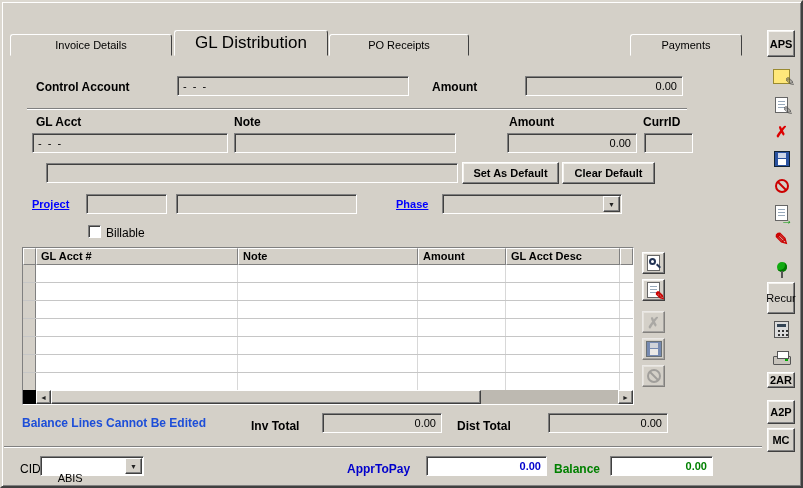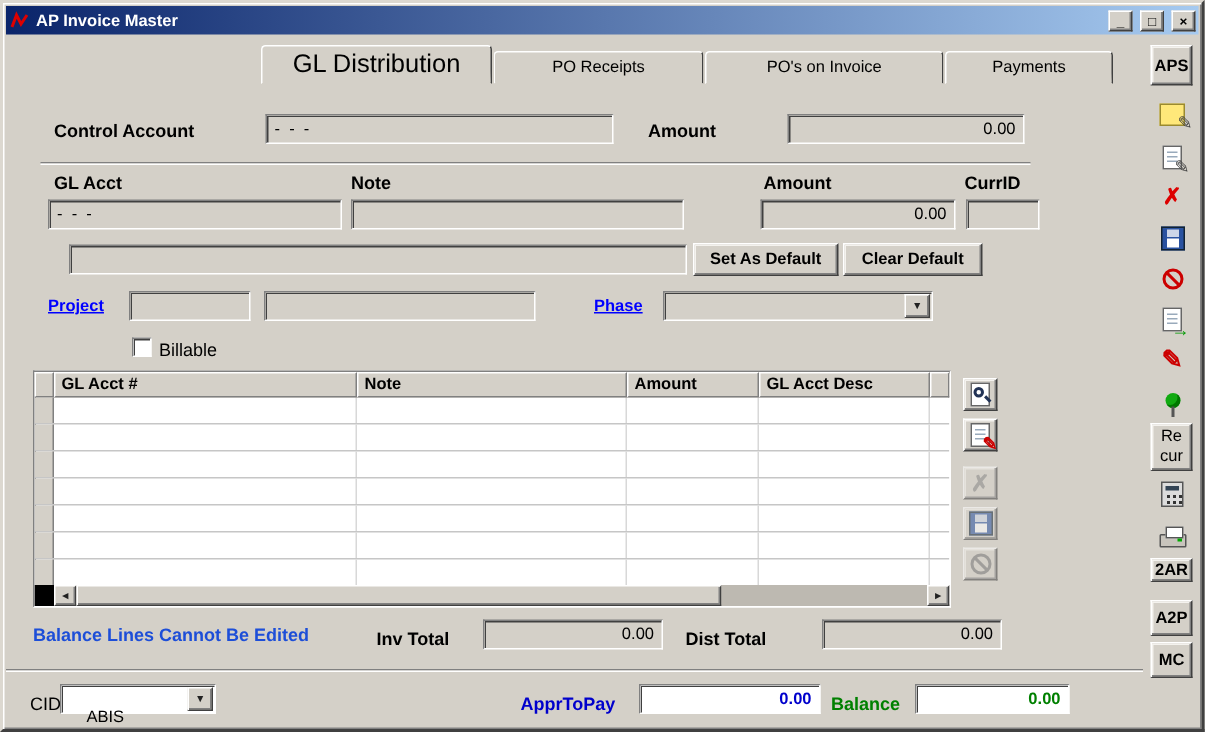--- a/index.html
+++ b/index.html
@@ -99,35 +99,24 @@
   .ic-printer::before{content:"";position:absolute;top:-6px;left:3px;width:10px;height:6px;background:#fff;border:1px solid #555}
   .ic-printer::after{content:"";position:absolute;top:2px;right:2px;width:3px;height:2px;background:#0a0}
   .mag{position:absolute;left:1px;top:2px;width:7px;height:7px;border:2px solid #235;border-radius:50%}
   .mag::after{content:"";position:absolute;left:5px;top:5px;width:5px;height:2px;background:#235;transform:rotate(45deg)}
 </style>
 </head>
 <body>
 
 <div class="window">
 
-  <div class="titlebar">
-    <span class="app-icon" style="width:14px;height:14px">
-      <svg width="14" height="14">
-          <path d="M2 11 L5 3 L8 9 L12 3" stroke="#d00" fill="none" stroke-width="2"></path>
-        </svg>
-    </span>
-    <span class="title">AP Invoice Master</span>
-    <button class="tbtn">_</button>
-    <button class="tbtn">□</button>
-    <button class="tbtn">×</button>
-  </div>
-
+
+  <div class="tab" style="left:8px;width:162px">Invoice Details</div>
   <div class="tab active" style="left:172px;width:154px">GL Distribution</div>
   <div class="tab" style="left:327px;width:140px">PO Receipts</div>
-  <div class="tab" style="left:468px;width:159px">PO's on Invoice</div>
   <div class="tab" style="left:628px;width:112px">Payments</div>
 
   <button class="btn" style="left:765px;top:28px;width:28px;height:27px">APS</button>
 
   <span class="lbl" style="left:34px;top:78px">Control Account</span>
   <div class="fld" style="left:175px;top:74px;width:232px">-  -  -</div>
   <span class="lbl" style="left:430px;top:78px">Amount</span>
   <div class="fld num" style="left:523px;top:74px;width:158px">0.00</div>
 
   <div class="groove" style="left:25px;top:106px;width:660px"></div>
@@ -292,21 +281,21 @@
         <span class="lines"></span>
         <span class="arr">→</span>
       </span>
   </button>
   <button class="sbar-btn" style="top:225px">
     <span class="ic-penred">✎</span>
   </button>
   <button class="sbar-btn" style="top:252px">
     <span class="ic ic-pin"></span>
   </button>
-  <button class="btn" style="left:765px;top:280px;width:28px;height:32px;flex-direction:column;line-height:1.15;font-weight:normal">
+  <button class="btn" style="left:765px;top:280px;width:28px;height:32px;flex-direction:row;line-height:1.15;font-weight:normal">
     <span>Re</span>
     <span>cur</span>
   </button>
   <button class="sbar-btn" style="top:315px">
     <span class="ic ic-calc"></span>
   </button>
   <button class="sbar-btn" style="top:342px">
     <span class="ic ic-printer"></span>
   </button>
   <button class="btn" style="left:765px;top:370px;width:28px;height:16px">2AR</button>

